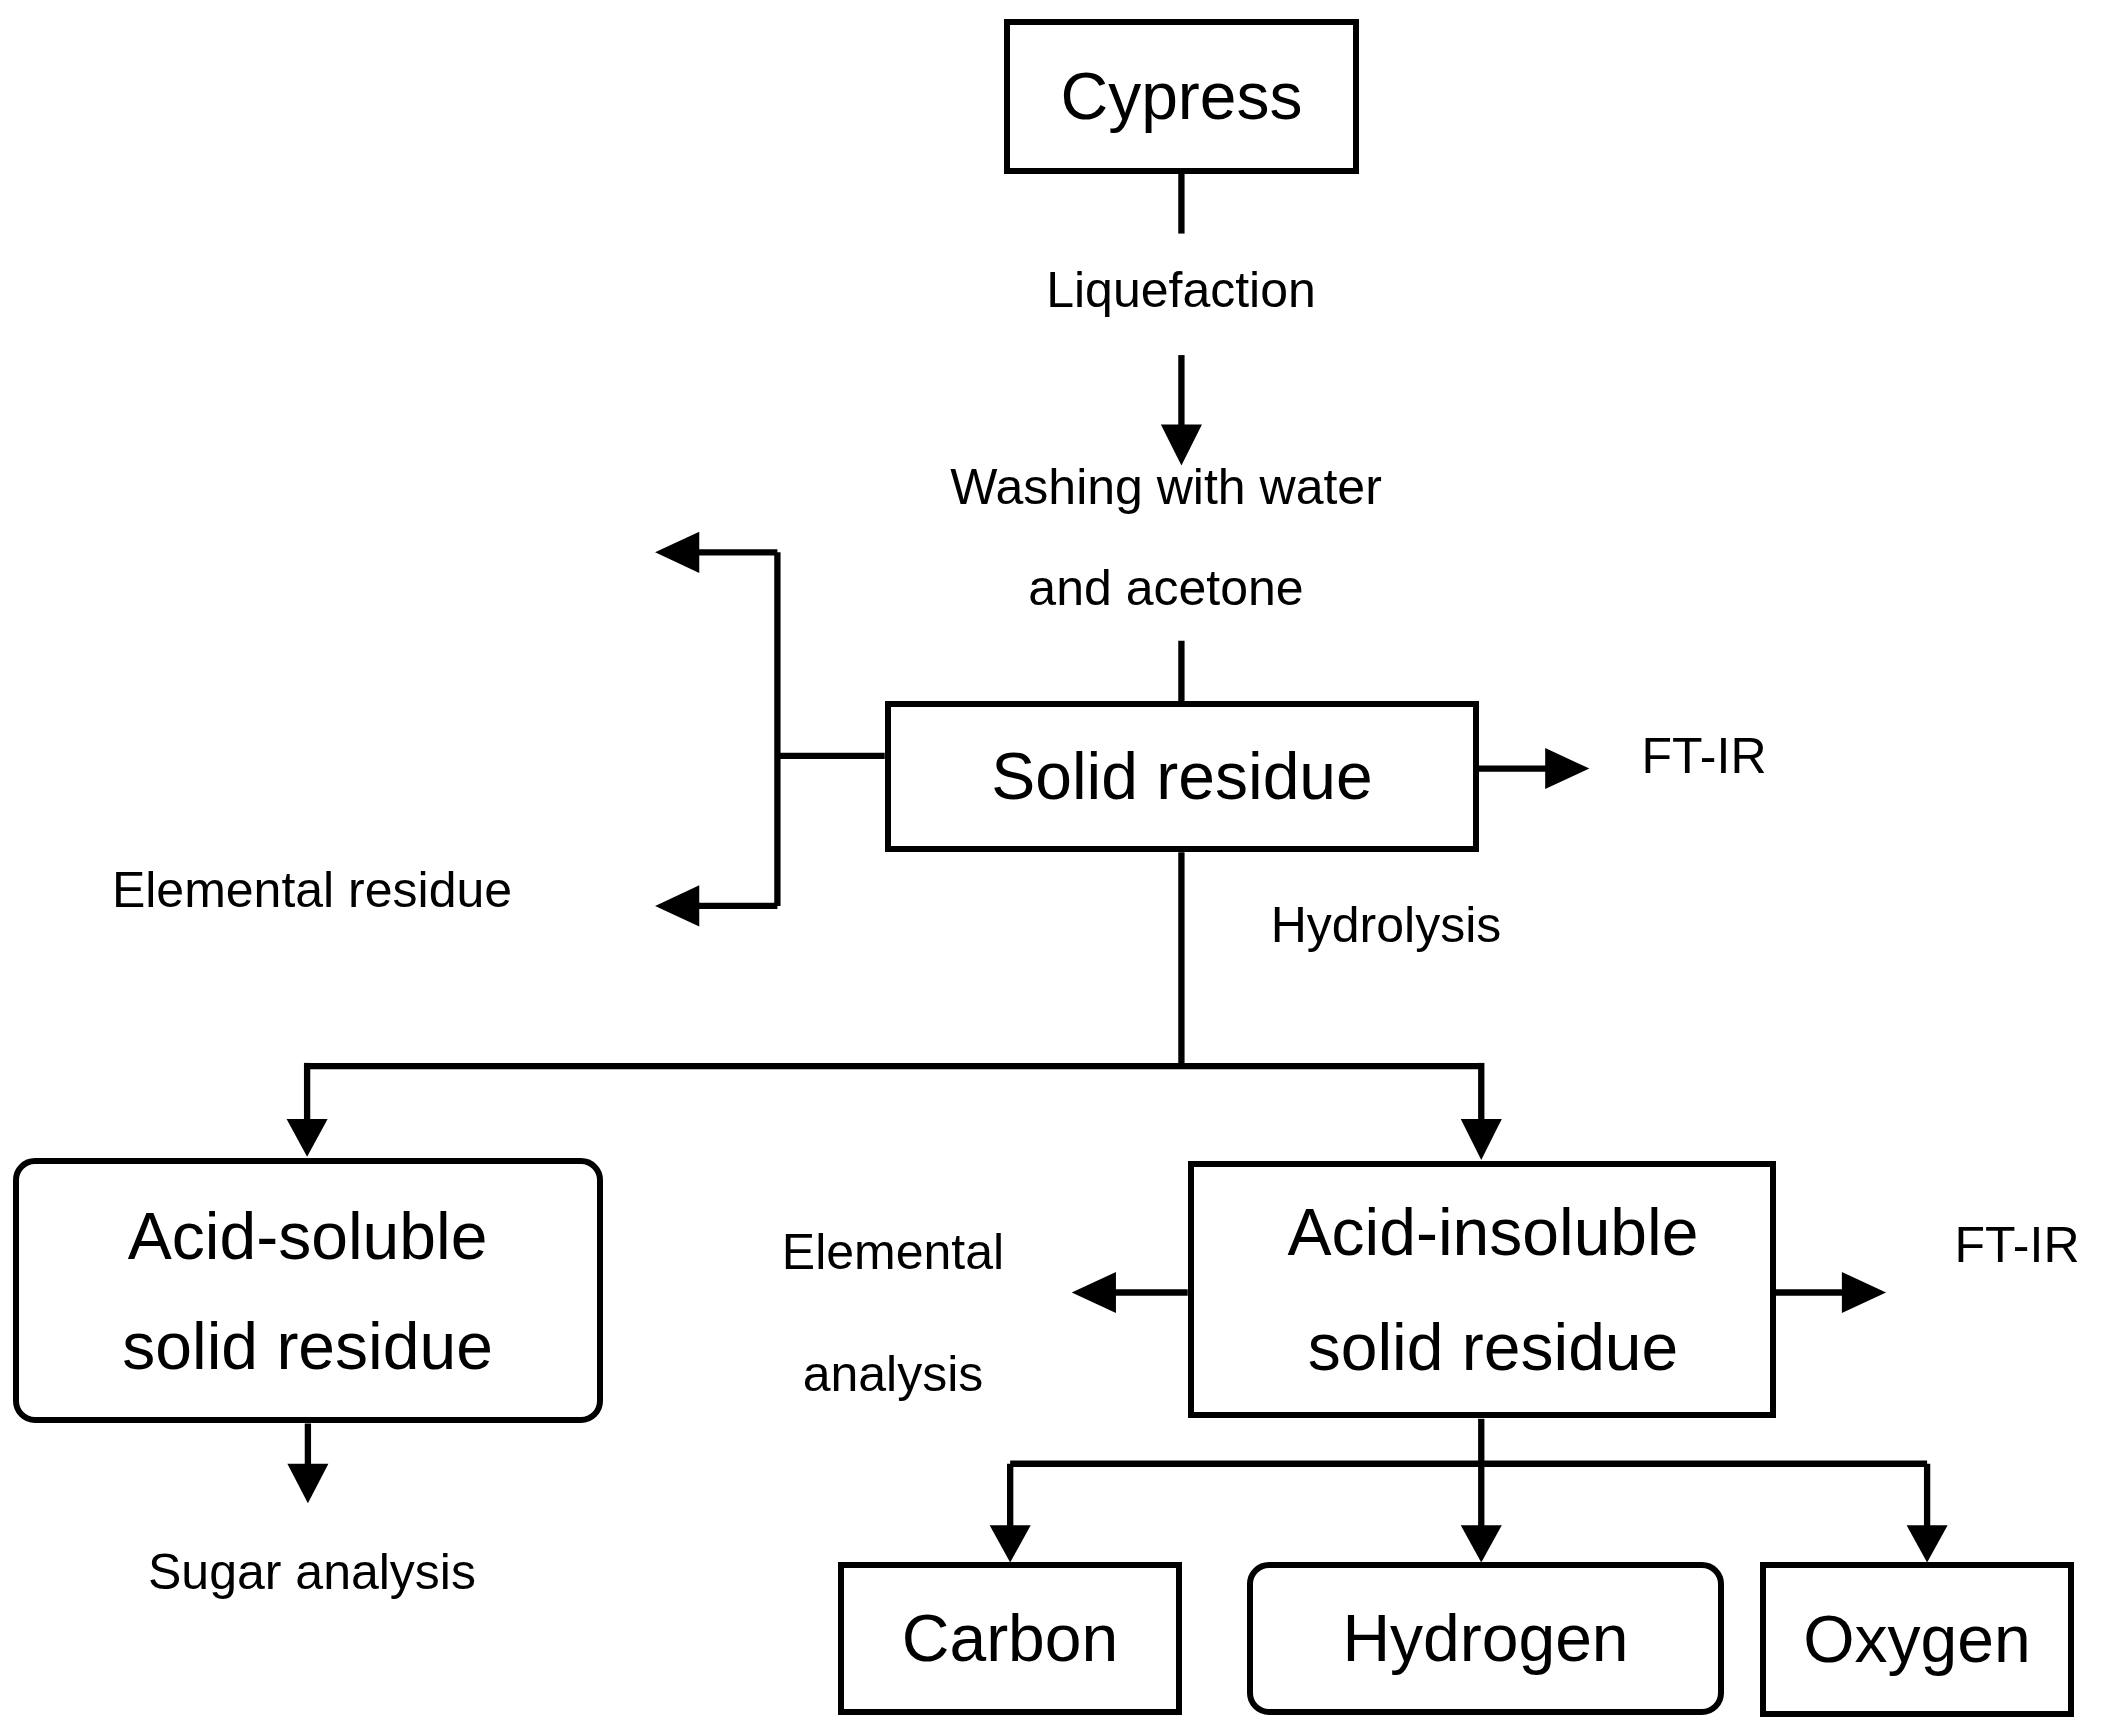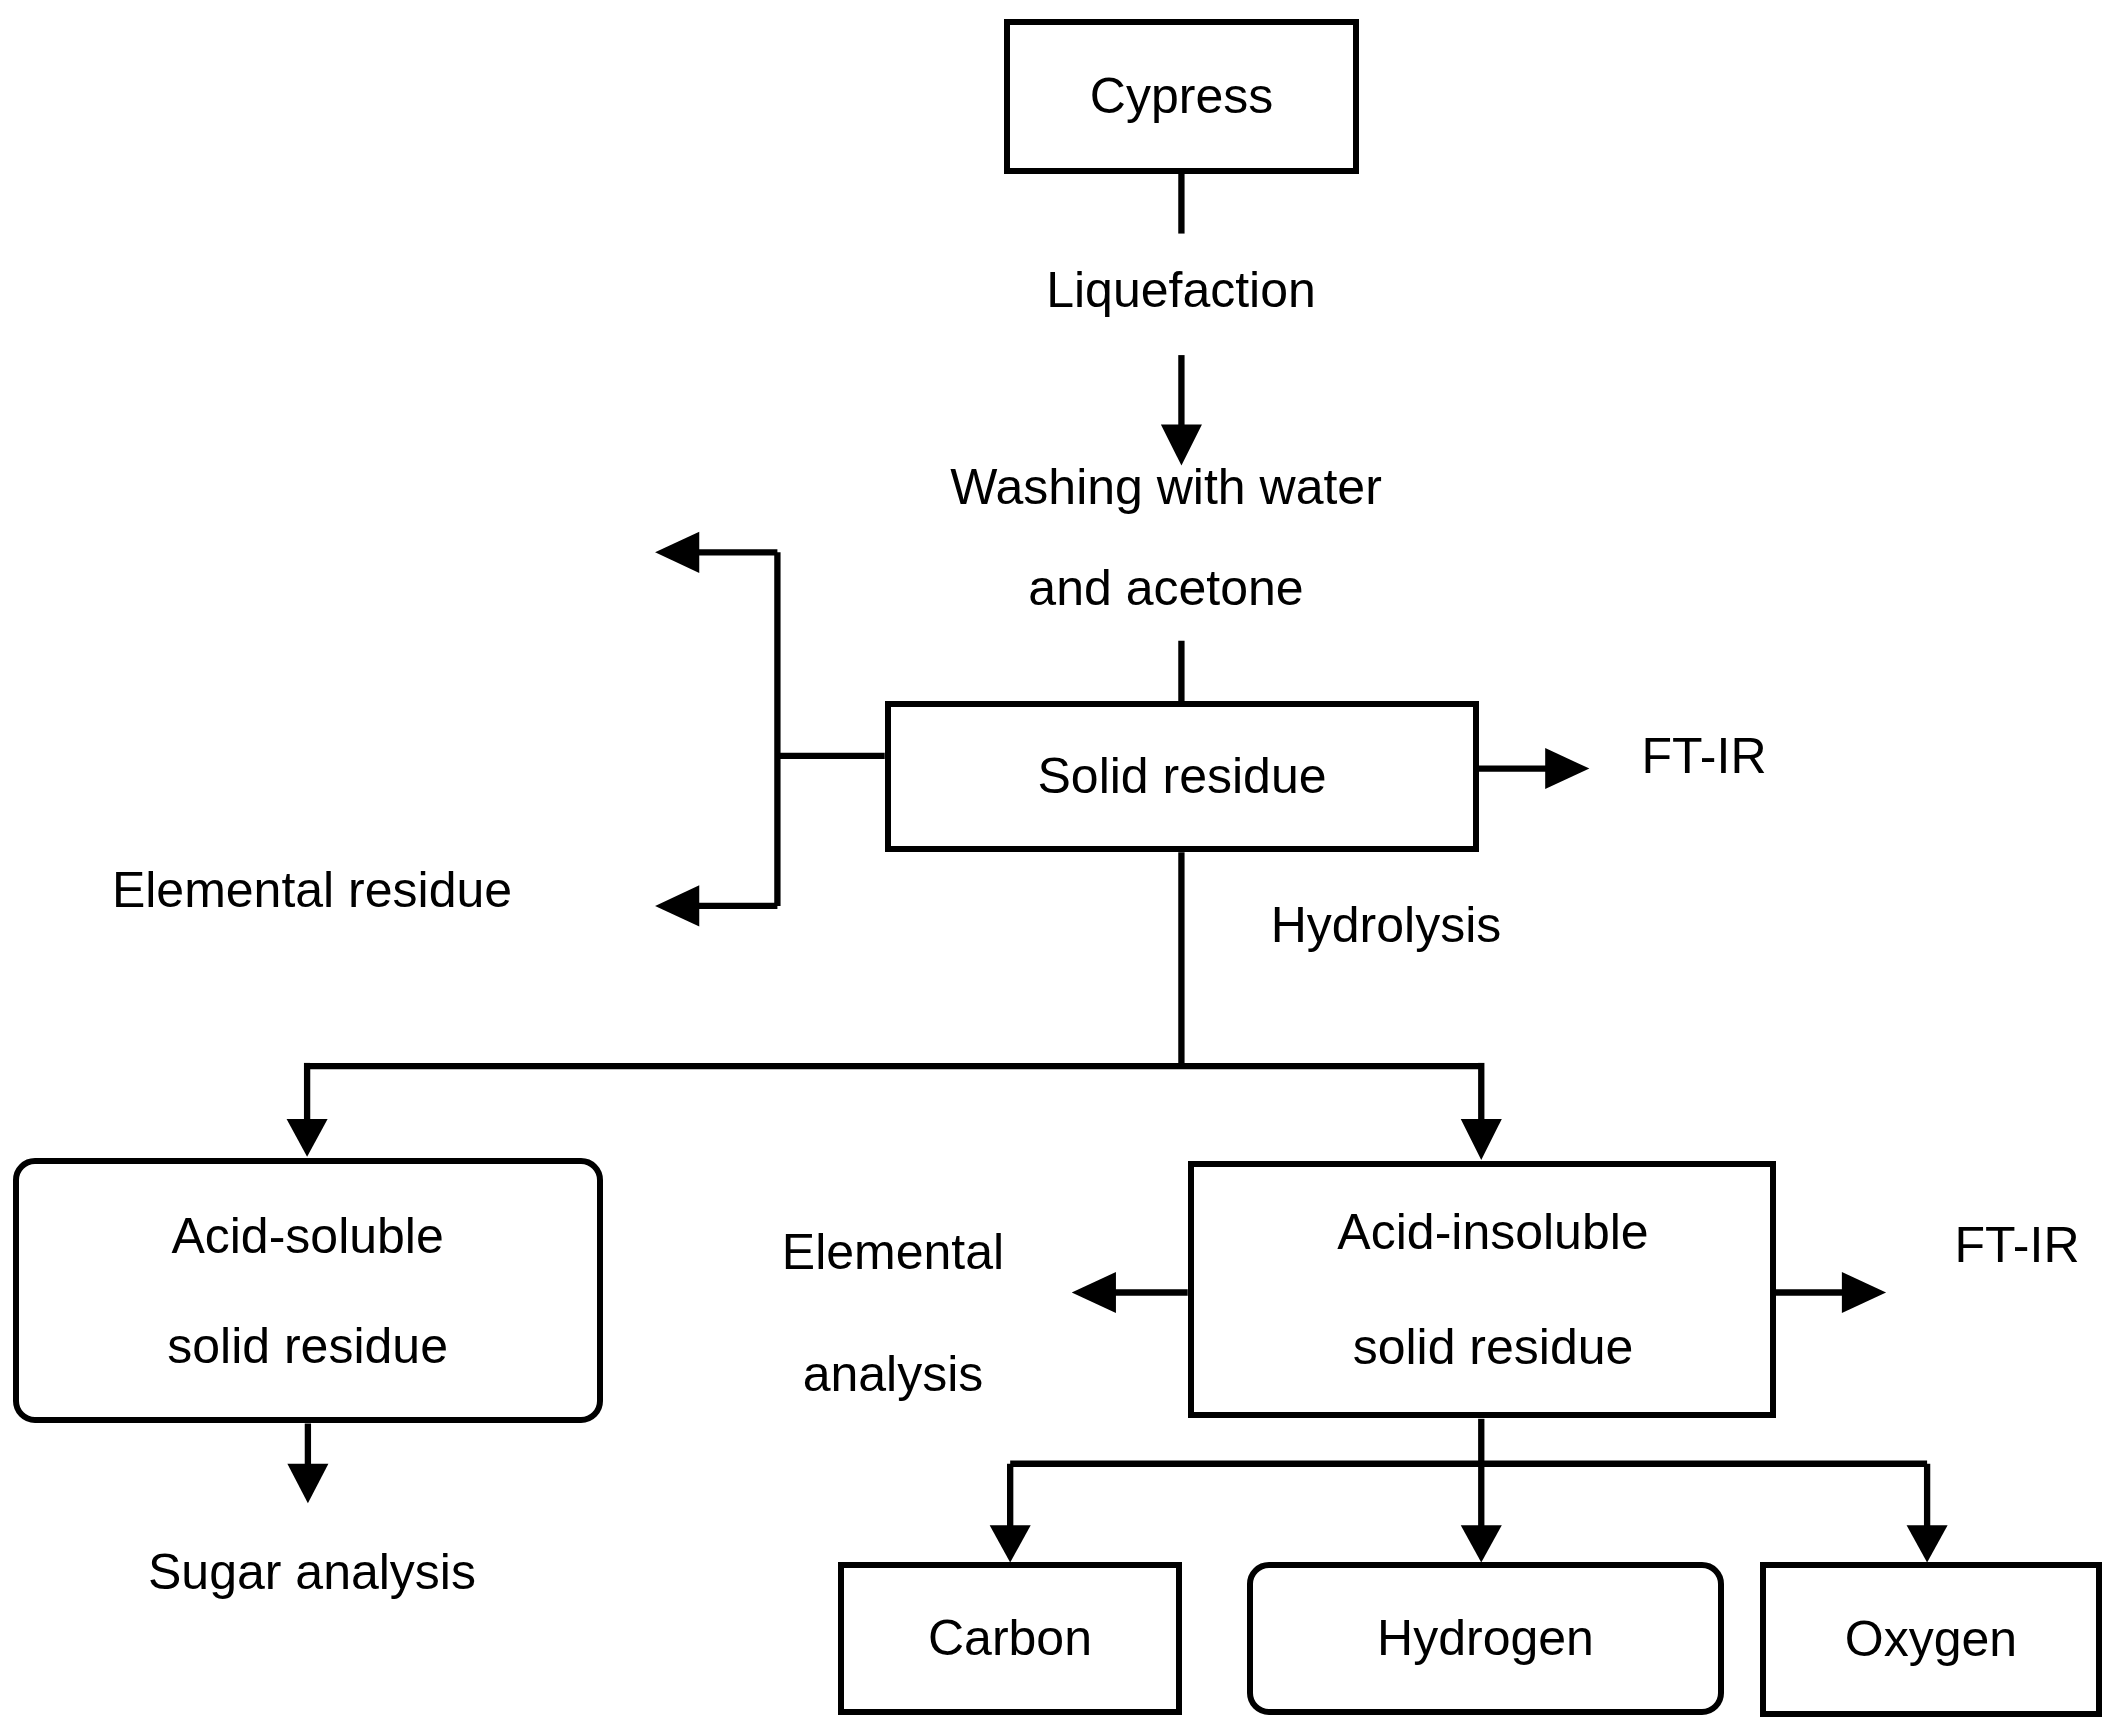--- a/index.html
+++ b/index.html
@@ -17,21 +17,21 @@
   .node{
     position:absolute;
     box-sizing:border-box;
     border:6.3px solid #000;
     background:#fff;
     display:flex;
     flex-direction:column;
     align-items:center;
     justify-content:center;
     text-align:center;
-    font-size:50px;
+    font-size:66px;
     line-height:1.05;
     white-space:nowrap;
   }
   .node.two-line{line-height:110px;}
   #node-acid-insoluble.two-line{line-height:115px;padding-left:22px;}
   .lbl{
     position:absolute;
     transform:translate(-50%,-50%);
     text-align:center;
     font-size:50px;
@@ -40,21 +40,21 @@
   }
   .lbl.two-line{line-height:101px;}
   #label-elemental-bottom{line-height:122px;}
   
   #node-cypress        {left:1004px;top:19px;  width:355px;height:155px;}
   #node-solid-residue  {left:885px;top:701px; width:594px;height:151px;}
   #node-acid-soluble   {left:12.6px;  top:1158px;width:590px;height:265px;border-radius:22px;}
   #node-acid-insoluble {left:1188px;top:1161px;width:588px;height:257px;}
   #node-carbon         {left:838px;top:1562px;width:344px;height:153px;}
   #node-hydrogen       {left:1247px;top:1562px;width:477px;height:153px;border-radius:22px;}
-  #node-oxygen         {left:1760px;top:1562px;width:342px;height:155px;text-align:right;}
+  #node-oxygen         {left:1760px;top:1562px;width:314px;height:155px;text-align:right;}
   
   #label-liquefaction     {left:1181px;top:290px;}
   #label-washing          {left:1166px;top:538px;}
   #label-xray             {left:336px; top:533px;}
   #label-elemental-top    {left:312px; top:890px;}
   #label-ftir-top         {left:1704px;top:756px;}
   #label-hydrolysis       {left:1386px;top:925px;}
   #label-elemental-bottom {left:893px;top:1313px;}
   #label-ftir-bottom      {left:2017px;top:1245px;}
   #label-sugar            {left:312px; top:1572px;}

